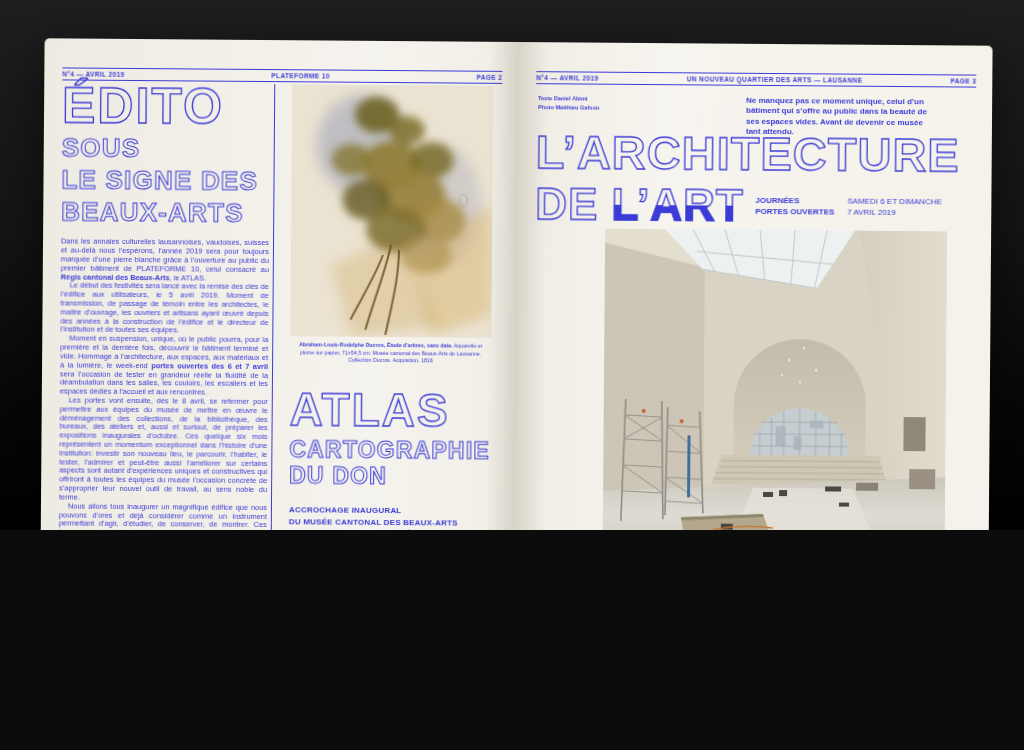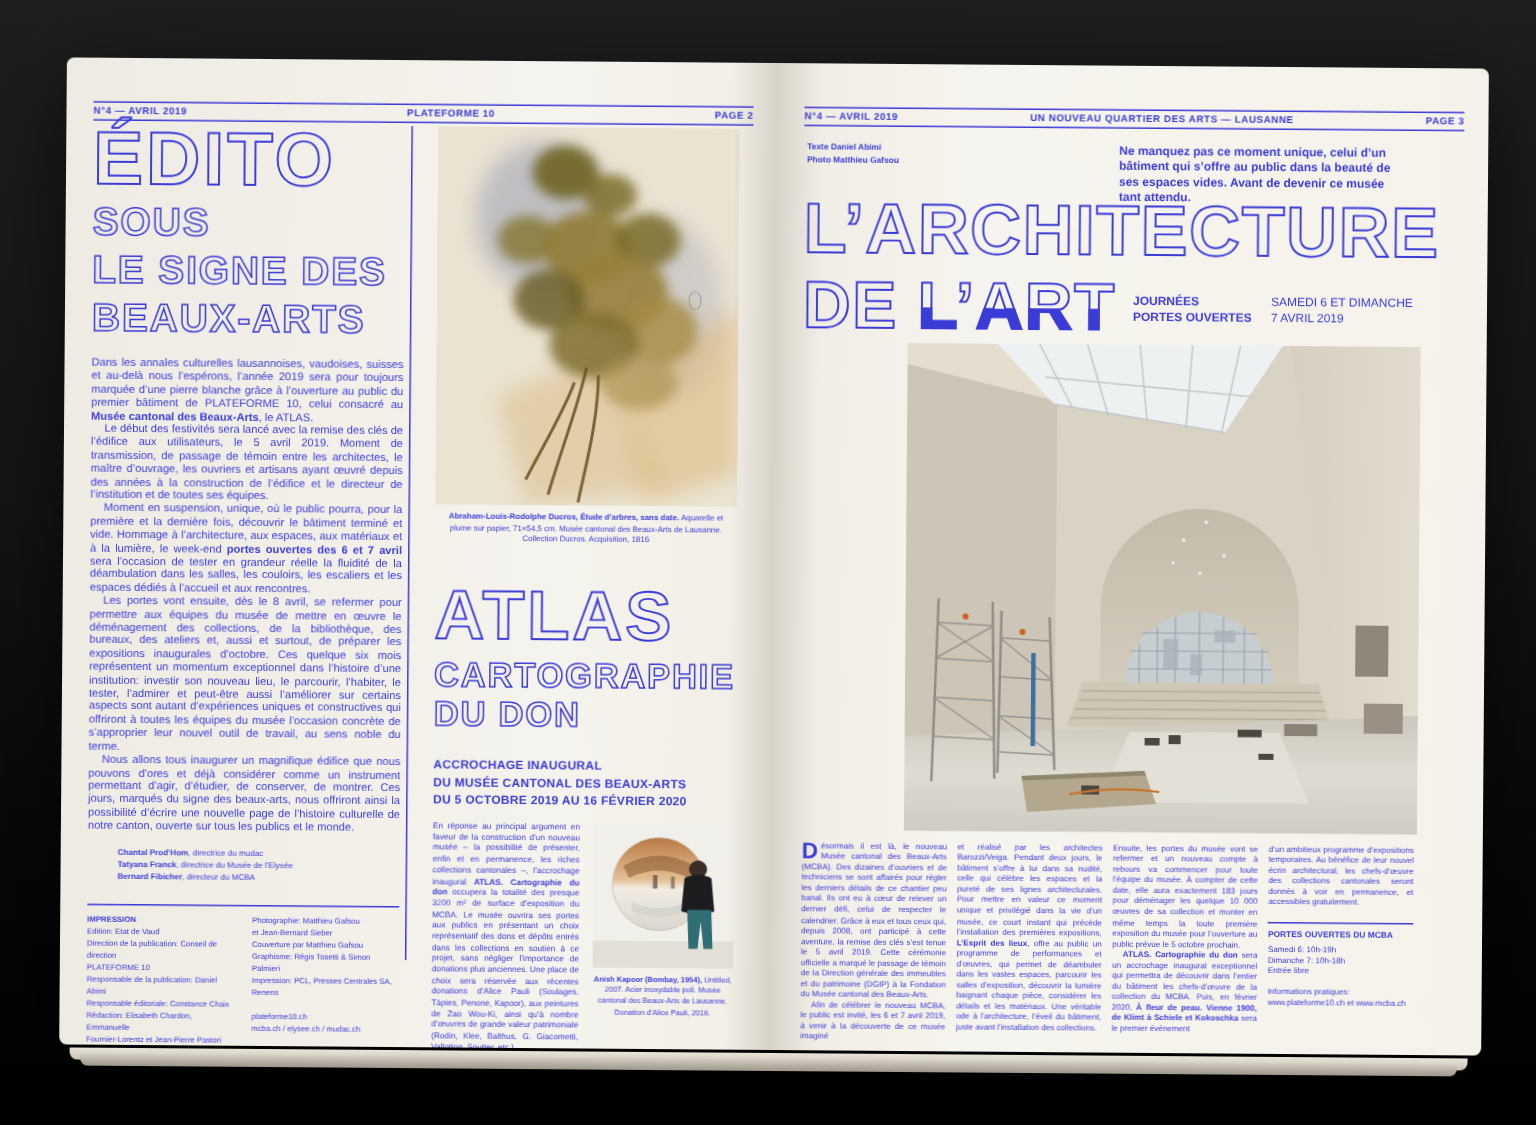--- a/index.html
+++ b/index.html
@@ -1,19 +1,19 @@
 <!DOCTYPE html>
 <html><head>
 <meta charset="utf-8">
 <style>
   * { margin:0; padding:0; box-sizing:border-box; }
   html,body { width:1024px; height:750px; }
   body { font-family:"Liberation Sans", sans-serif; background:#0c0c0c; }
 
-  .stage { position:relative; width:1024px; height:750px; overflow:hidden;
+  .stage { position:relative; width:1024px; height:530px; overflow:hidden;
            background:linear-gradient(180deg,#1e1e1e 0%,#141414 45%,#060606 78%,#000 100%); }
 
   .book { position:absolute; left:42px; top:42px; width:948px; height:664px;
           transform:rotate(0.45deg); filter:drop-shadow(0 16px 28px rgba(0,0,0,.6)); }
   .stack-edge { position:absolute; left:7px; right:9px; border-radius:0 0 5px 5px; }
   .stack-edge.e1 { bottom:-4px; height:8px; background:linear-gradient(180deg,#e8e4d9,#c9c4b5); }
   .stack-edge.e2 { bottom:-8px; height:8px; left:14px; right:16px; background:linear-gradient(180deg,#d4cfc1,#9d988b); }
 
   .page { position:absolute; top:0; width:474px; height:658px; background:#f4f2ec; overflow:hidden; }
   .page.left  { left:0; border-radius:5px 0 0 5px;
@@ -105,21 +105,21 @@
       </div>
       <div class="vrule"></div>
 
       <div class="colA">
         <h1 class="display t-edito">ÉDITO</h1>
         <h2 class="display small t-sub">SOUS</h2>
         <h2 class="display small t-sub">LE SIGNE DES</h2>
         <h2 class="display small t-sub">BEAUX-ARTS</h2>
 
         <div class="bodytxt">
-          <p><span>Dans les annales culturelles lausannoises, vaudoises, suisses et au-delà nous l’espérons, l’année 2019 sera pour toujours marquée d’une pierre blanche grâce à l’ouverture au public du premier bâtiment de PLATEFORME 10, celui consacré au </span><span class="b">Musée cantonal des Beaux-Arts</span><span>, le ATLAS.</span></p>
+          <p><span>Dans les annales culturelles lausannoises, vaudoises, suisses et au-delà nous l’espérons, l’année 2019 sera pour toujours marquée d’une pierre blanche grâce à l’ouverture au public du premier bâtiment de PLATEFORME 10, celui consacré au </span><span class="b">Régis cantonal des Beaux-Arts</span><span>, le ATLAS.</span></p>
           <p><span>Le début des festivités sera lancé avec la remise des clés de l’édifice aux utilisateurs, le 5 avril 2019. Moment de transmission, de passage de témoin entre les architectes, le maître d’ouvrage, les ouvriers et artisans ayant œuvré depuis des années à la construction de l’édifice et le directeur de l’institution et de toutes ses équipes.</span></p>
           <p><span>Moment en suspension, unique, où le public pourra, pour la première et la dernière fois, découvrir le bâtiment terminé et vide. Hommage à l’architecture, aux espaces, aux matériaux et à la lumière, le week-end </span><span class="b">portes ouvertes des 6 et 7 avril</span><span> sera l’occasion de tester en grandeur réelle la fluidité de la déambulation dans les salles, les couloirs, les escaliers et les espaces dédiés à l’accueil et aux rencontres.</span></p>
           <p><span>Les portes vont ensuite, dès le 8 avril, se refermer pour permettre aux équipes du musée de mettre en œuvre le déménagement des collections, de la bibliothèque, des bureaux, des ateliers et, aussi et surtout, de préparer les expositions inaugurales d’octobre. Ces quelque six mois représentent un momentum exceptionnel dans l’histoire d’une institution: investir son nouveau lieu, le parcourir, l’habiter, le tester, l’admirer et peut-être aussi l’améliorer sur certains aspects sont autant d’expériences uniques et constructives qui offriront à toutes les équipes du musée l’occasion concrète de s’approprier leur nouvel outil de travail, au sens noble du terme.</span></p>
           <p><span>Nous allons tous inaugurer un magnifique édifice que nous pouvons d’ores et déjà considérer comme un instrument permettant d’agir, d’étudier, de conserver, de montrer. Ces jours, marqués du signe des beaux-arts, nous offriront ainsi la possibilité d’écrire une nouvelle page de l’histoire culturelle de notre canton, ouverte sur tous les publics et le monde.</span></p>
         </div>
 
         <div class="sigs">
           <div><span class="b">Chantal Prod’Hom</span><span>, directrice du mudac</span></div>
           <div><span class="b">Tatyana Franck</span><span>, directrice du Musée de l’Elysée</span></div>
           <div><span class="b">Bernard Fibicher</span><span>, directeur du MCBA</span></div>

